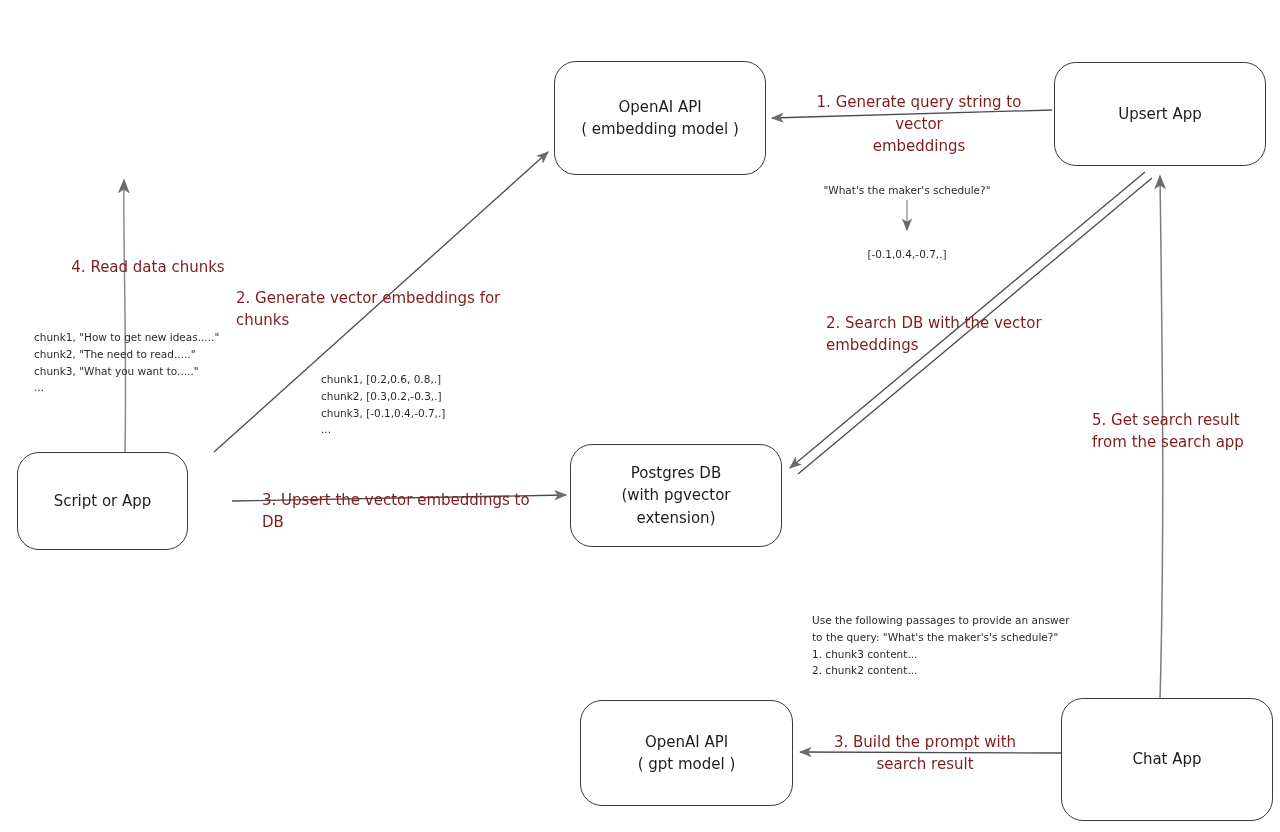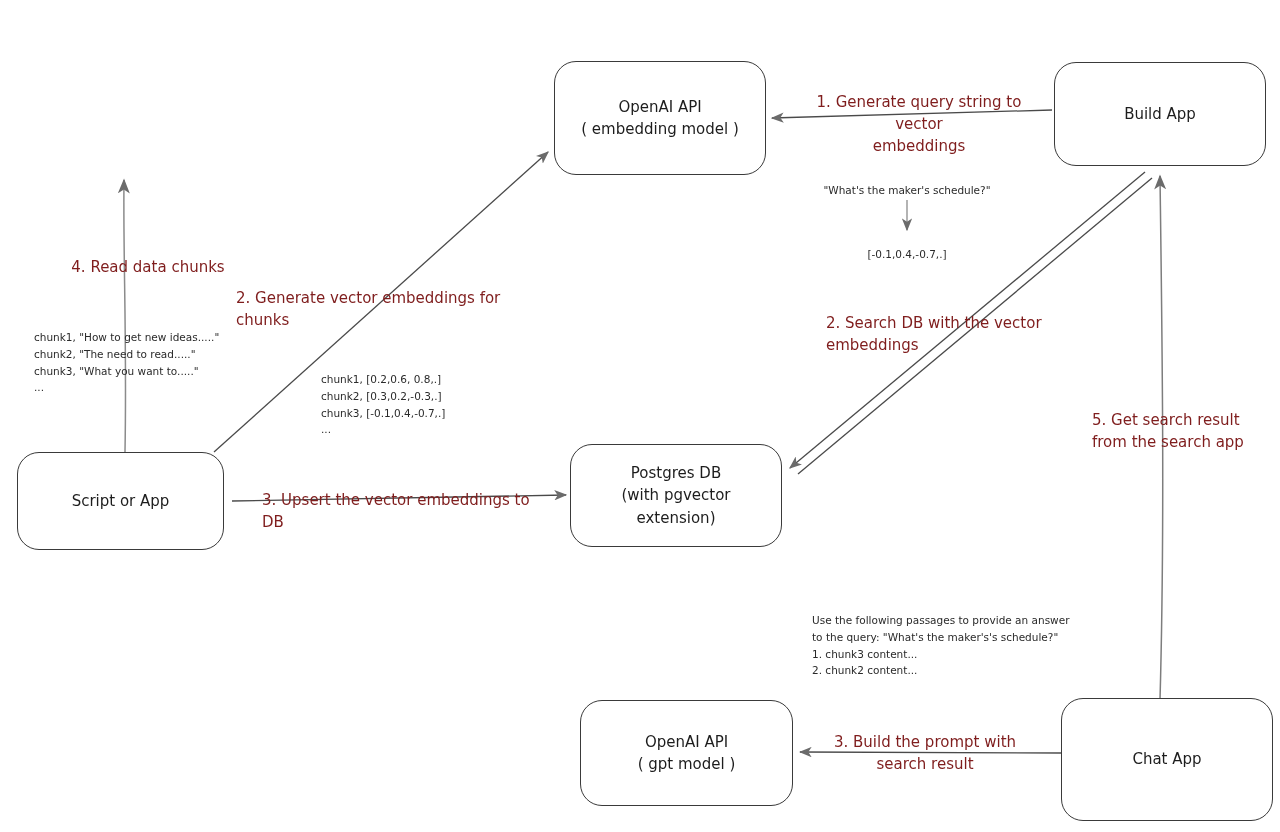--- a/index.html
+++ b/index.html
@@ -86,36 +86,36 @@
     <path d="M1152,178 L798,474" fill="none" stroke="#4a4a4a" stroke-width="1.3"></path>
 
     <path d="M1160,700 C1165,520 1162,330 1160,176" fill="none" stroke="#7d7d7d" stroke-width="1.5" marker-end="url(#arrowhead)"></path>
 
     <path d="M1063,753 L800,752" fill="none" stroke="#4a4a4a" stroke-width="1.3" marker-end="url(#arrowhead)"></path>
 
     <path d="M907,200 L907,230" fill="none" stroke="#8b8b8b" stroke-width="1.3" marker-end="url(#arrowhead)"></path>
   </svg>
 
 
-  <div class="node" style="left:17px; top:452px; width:207px; height:98px;">
+  <div class="node" style="left:17px; top:452px; width:171px; height:98px;">
     <span>Script or App</span>
   </div>
 
   <div class="node" style="left:554px; top:61px; width:212px; height:114px;">
     <span>OpenAI API</span>
     <span class="line2">( embedding model )</span>
   </div>
 
   <div class="node" style="left:570px; top:444px; width:212px; height:103px;">
     <span>Postgres DB</span>
     <span class="line2">(with pgvector extension)</span>
   </div>
 
   <div class="node" style="left:1054px; top:62px; width:212px; height:104px;">
-    <span>Build App</span>
+    <span>Upsert App</span>
   </div>
 
   <div class="node" style="left:580px; top:700px; width:213px; height:106px;">
     <span>OpenAI API</span>
     <span class="line2">( gpt model )</span>
   </div>
 
   <div class="node" style="left:1061px; top:698px; width:212px; height:123px;">
     <span>Chat App</span>
   </div>

